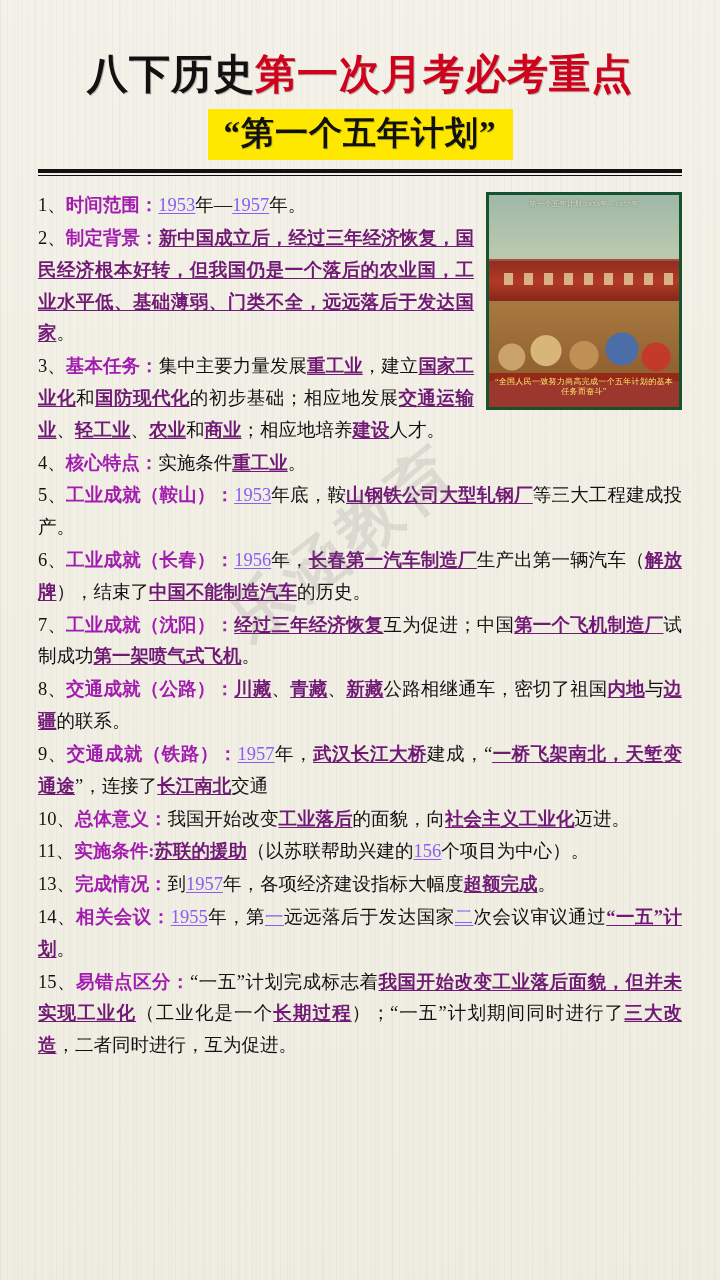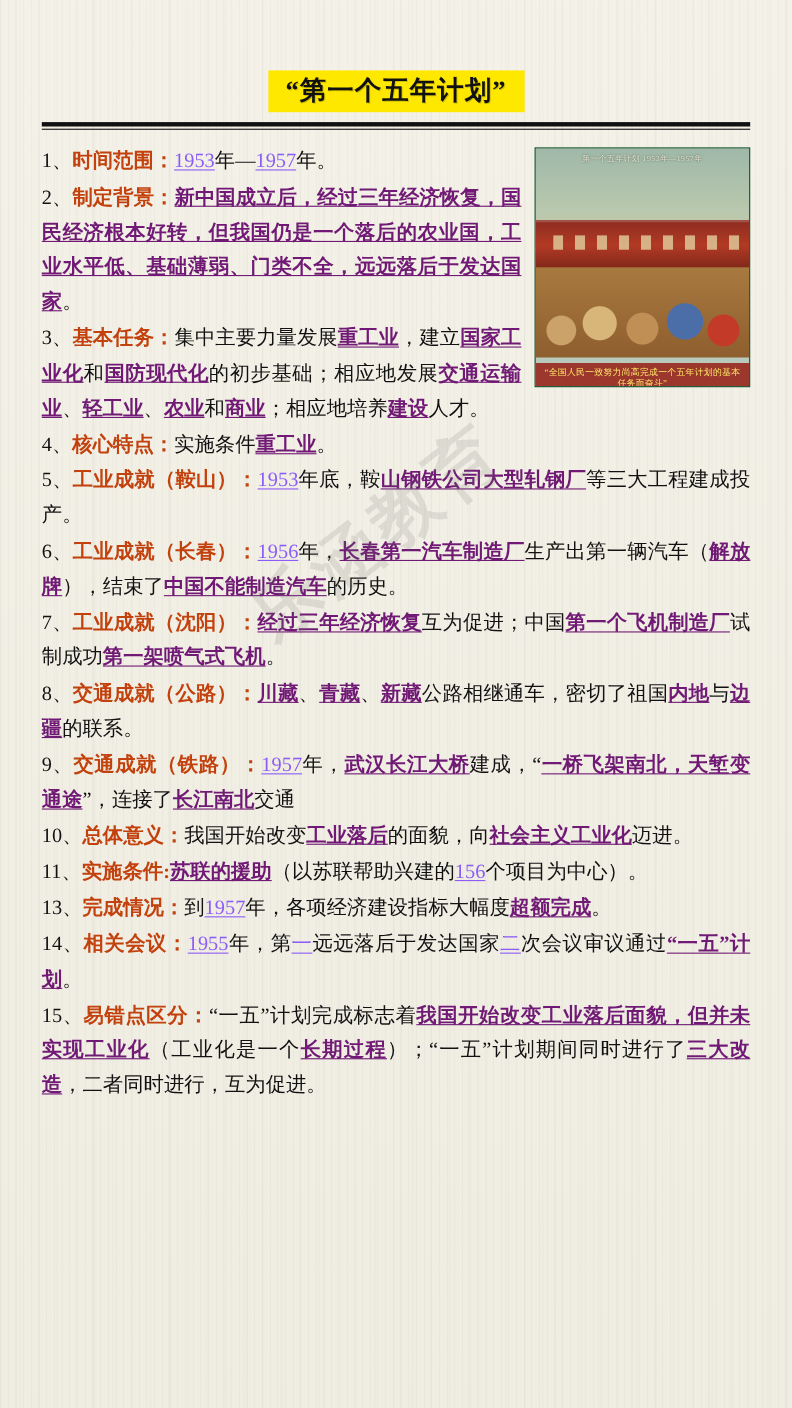--- a/index.html
+++ b/index.html
@@ -58,21 +58,21 @@
     color: #d0021b;
   }
   .subtitle-row {
     margin-top: 12px;
     display: flex;
     justify-content: center;
   }
   .subtitle {
     background: #ffe800;
     color: #111;
-    font-size: 24px;
+    font-size: 33px;
     font-weight: bold;
     padding: 2px 16px 4px 16px;
     letter-spacing: 1px;
     font-family: "Liberation Serif", "DejaVu Serif", serif;
     text-shadow: 1px 1px 0 rgba(0,0,0,0.18);
   }
   .rule {
     margin: 9px 20px 0 20px;
     border-top: 4px solid #111;
     border-bottom: 1px solid #111;
@@ -86,21 +86,21 @@
     font-size: 18.5px;
     line-height: 1.72;
     color: #111;
     text-align: justify;
   }
   .poster {
     float: right;
     width: 196px;
     height: 218px;
     margin: 2px 0 6px 12px;
-    border: 1px solid #14532d;
+    border: 3px solid #14532d;
     box-sizing: border-box;
     position: relative;
     overflow: hidden;
     background: #b9c9bb;
   }
   .poster-sky {
     position: absolute;
     left: 0; right: 0; top: 0; height: 44%;
     background: linear-gradient(180deg, #9fb8a8 0%, #b9c8ae 60%, #c7c49b 100%);
   }
@@ -136,21 +136,21 @@
       radial-gradient(circle at 12% 70%, #caa26a 0 13px, rgba(0,0,0,0) 14px),
       radial-gradient(circle at 30% 62%, #d8b679 0 15px, rgba(0,0,0,0) 16px),
       radial-gradient(circle at 50% 68%, #bf8f56 0 14px, rgba(0,0,0,0) 15px),
       radial-gradient(circle at 70% 60%, #4b6ea8 0 16px, rgba(0,0,0,0) 17px),
       radial-gradient(circle at 88% 70%, #c33b28 0 14px, rgba(0,0,0,0) 15px),
       linear-gradient(180deg, #a8793f 0%, #8e5f2e 100%);
   }
   .poster-caption {
     position: absolute;
     left: 0; right: 0; bottom: 0;
-    height: 21px;
+    height: 34px;
     background: rgba(150,30,20,0.86);
     color: #ffe96a;
     font-size: 8px;
     line-height: 1.25;
     text-align: center;
     padding: 4px 5px 0 5px;
     box-sizing: border-box;
     letter-spacing: 0.3px;
   }
   .watermark {
@@ -165,30 +165,33 @@
     pointer-events: none;
     font-weight: bold;
     z-index: 5;
   }
   p.item {
     margin: 0 0 1px 0;
     text-indent: 0;
   }
   .ru { color: #8b5cf6; text-decoration: underline; text-underline-offset: 2px; }
   .rub { color: #701a75; font-weight: bold; text-decoration: underline; text-underline-offset: 2px; }
-  .kb { font-weight: bold; color:#c2410c; }
+  .kb { font-weight: bold; color:#a21caf; }
 </style>
 </head>
 <body>
 
 <div class="paper-texture"></div>
 
 <div class="page">
 
   <div class="title-wrap">
+    <h1 class="main-title">
+      <span>八下历史</span><span class="red">第一次月考</span><span class="red">必考重点</span>
+    </h1>
     <div class="subtitle-row">
       <span class="subtitle">“第一个五年计划”</span>
     </div>
     <div class="rule"></div>
   </div>
 
   <div class="content">
 
     <div class="poster">
       <div class="poster-sky"></div>

